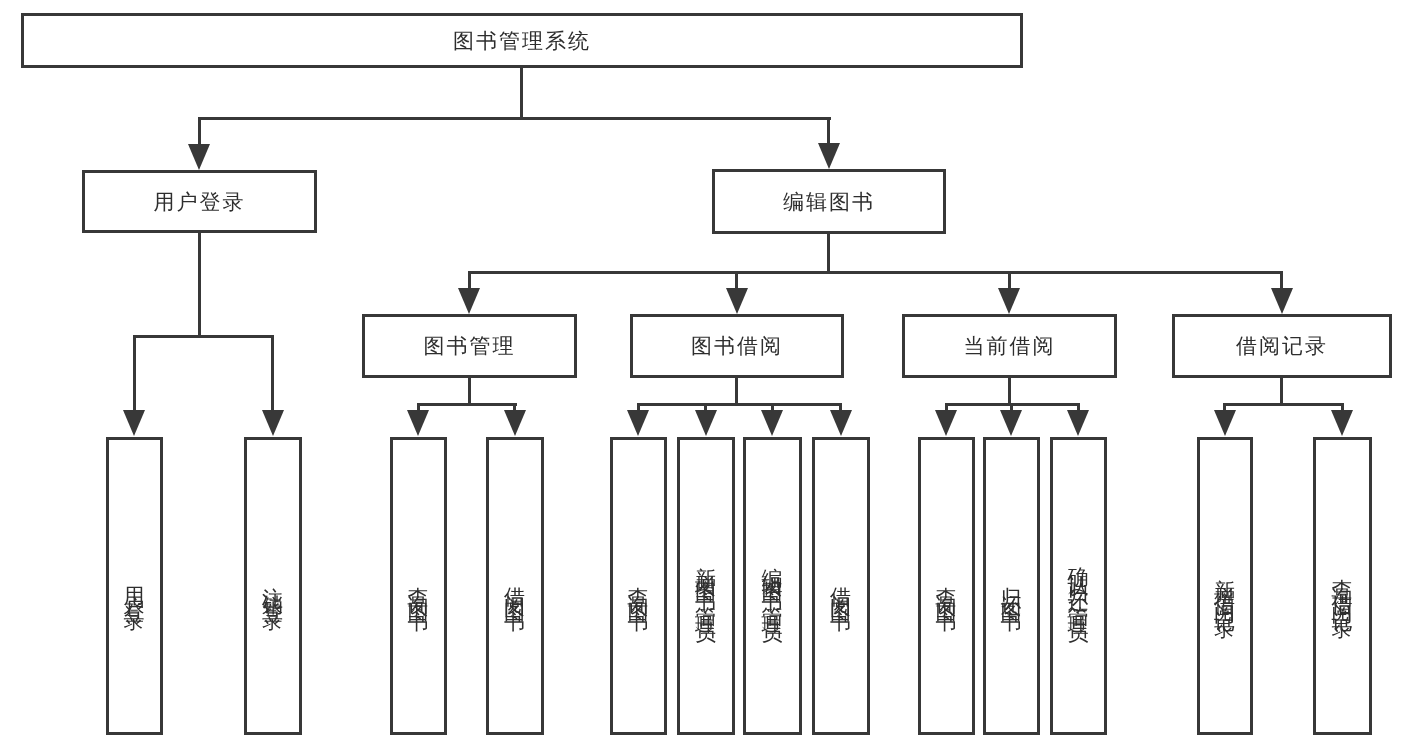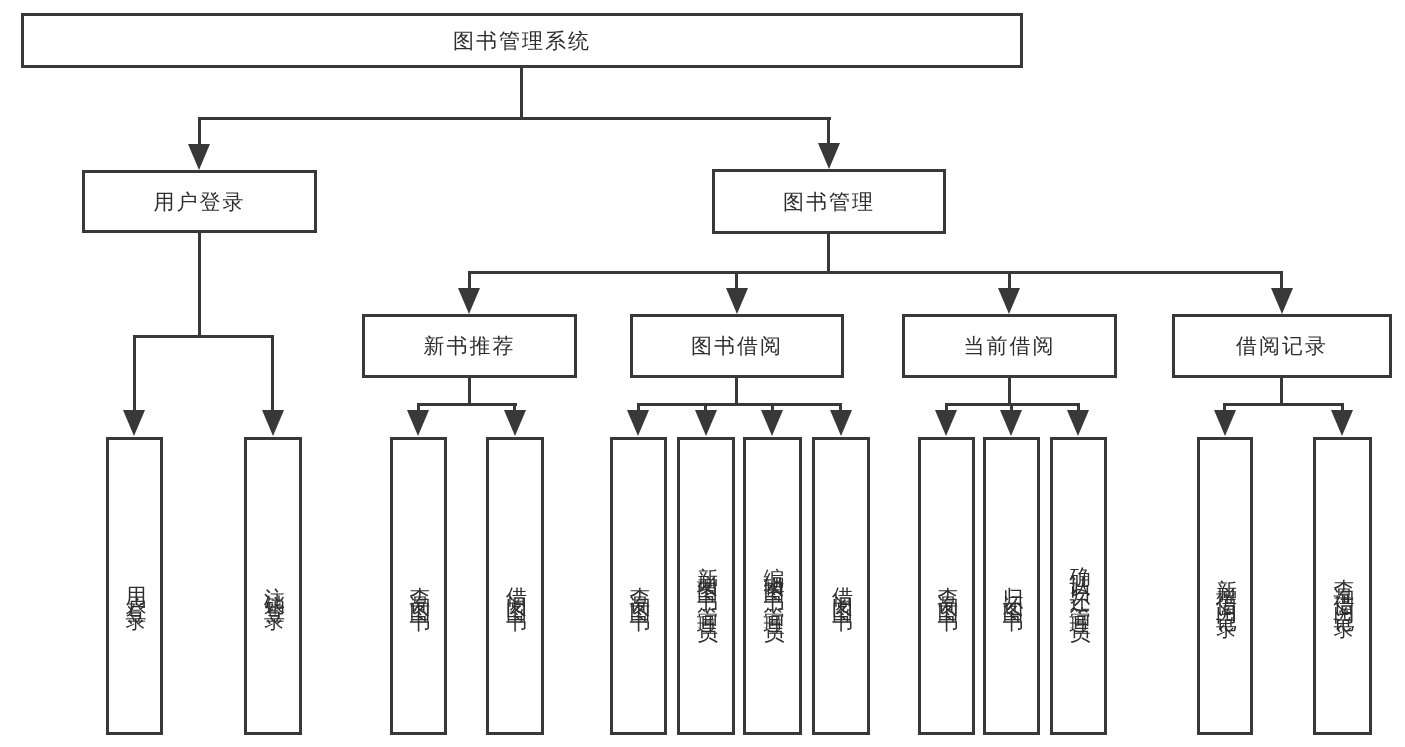--- a/index.html
+++ b/index.html
@@ -1,18 +1,18 @@
 <!DOCTYPE html>
 <html><head>
 <meta charset="utf-8">
 <style>
   html,body{margin:0;padding:0;background:#ffffff;}
   #canvas{
     position:relative;width:1405px;height:746px;background:#ffffff;overflow:hidden;
-    font-family:Liberation Mono, monospace;
+    font-family:Liberation Sans, sans-serif;
     --line:#383838;--text:#2e2e2e;
   }
   .box{
     position:absolute;background:#ffffff;border:3px solid var(--line);
     box-sizing:border-box;display:flex;align-items:center;justify-content:center;
     color:var(--text);z-index:3;
   }
   .hbox .lbl{font-size:21px;letter-spacing:2px;white-space:nowrap;}
   .leaf .lbl{
     writing-mode:vertical-rl;text-orientation:mixed;
@@ -38,25 +38,25 @@
 
   <div class="box hbox" style="left:21px;top:13px;width:1002px;height:55px">
     <span class="lbl">图书管理系统</span>
   </div>
 
   <div class="box hbox" style="left:82px;top:170px;width:235px;height:63px">
     <span class="lbl">用户登录</span>
   </div>
 
   <div class="box hbox" style="left:712px;top:169px;width:234px;height:65px">
-    <span class="lbl">图书管理</span>
+    <span class="lbl">编辑图书</span>
   </div>
 
   <div class="box hbox" style="left:362px;top:314px;width:215px;height:64px">
-    <span class="lbl">新书推荐</span>
+    <span class="lbl">图书管理</span>
   </div>
 
   <div class="box hbox" style="left:630px;top:314px;width:214px;height:64px">
     <span class="lbl">图书借阅</span>
   </div>
 
   <div class="box hbox" style="left:902px;top:314px;width:215px;height:64px">
     <span class="lbl">当前借阅</span>
   </div>
 

